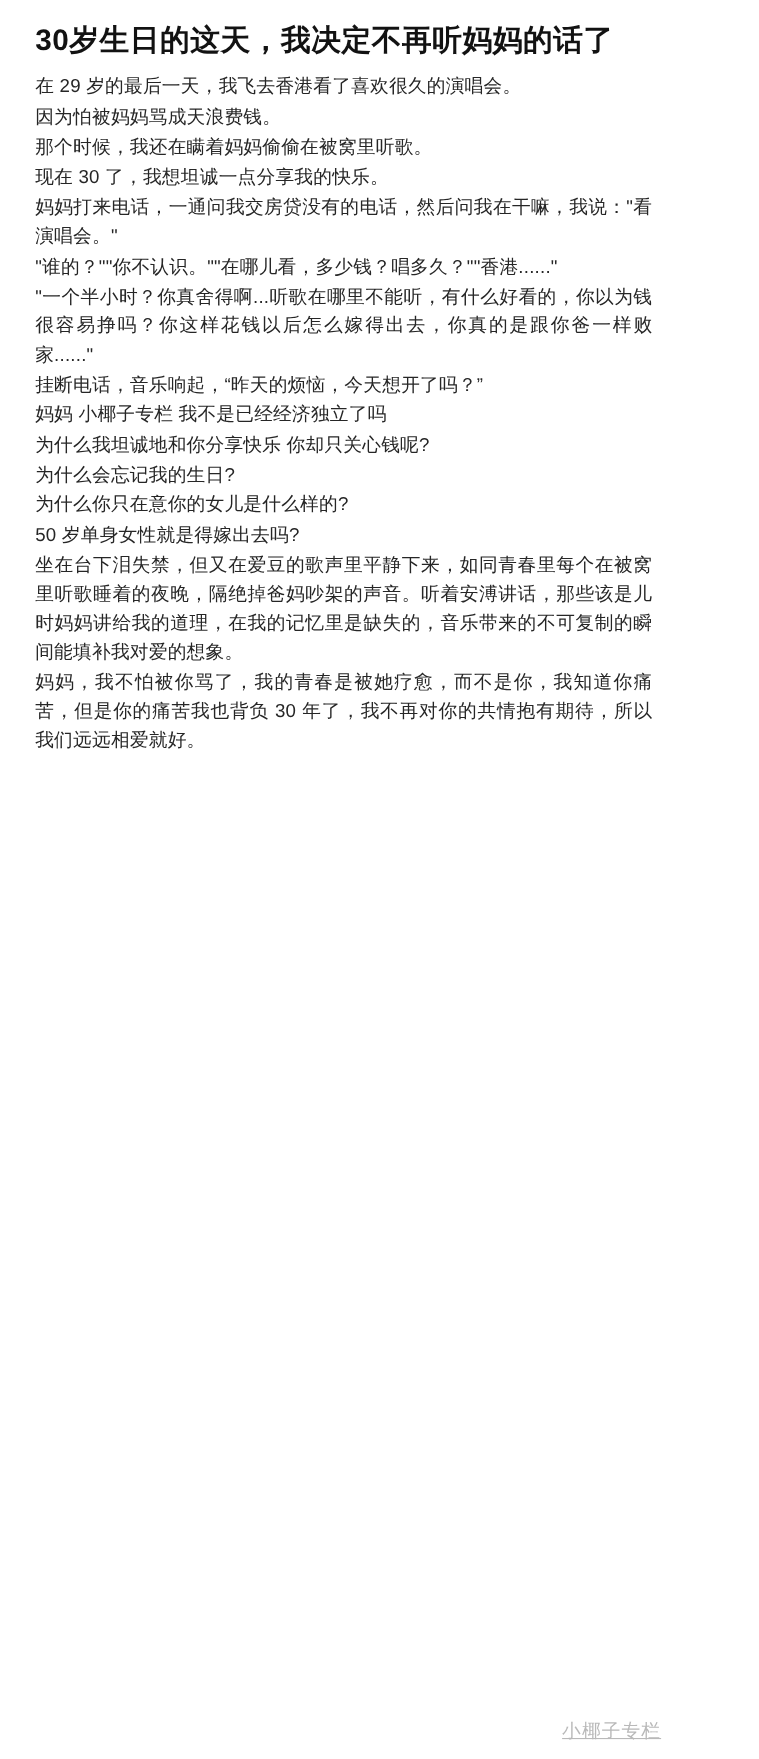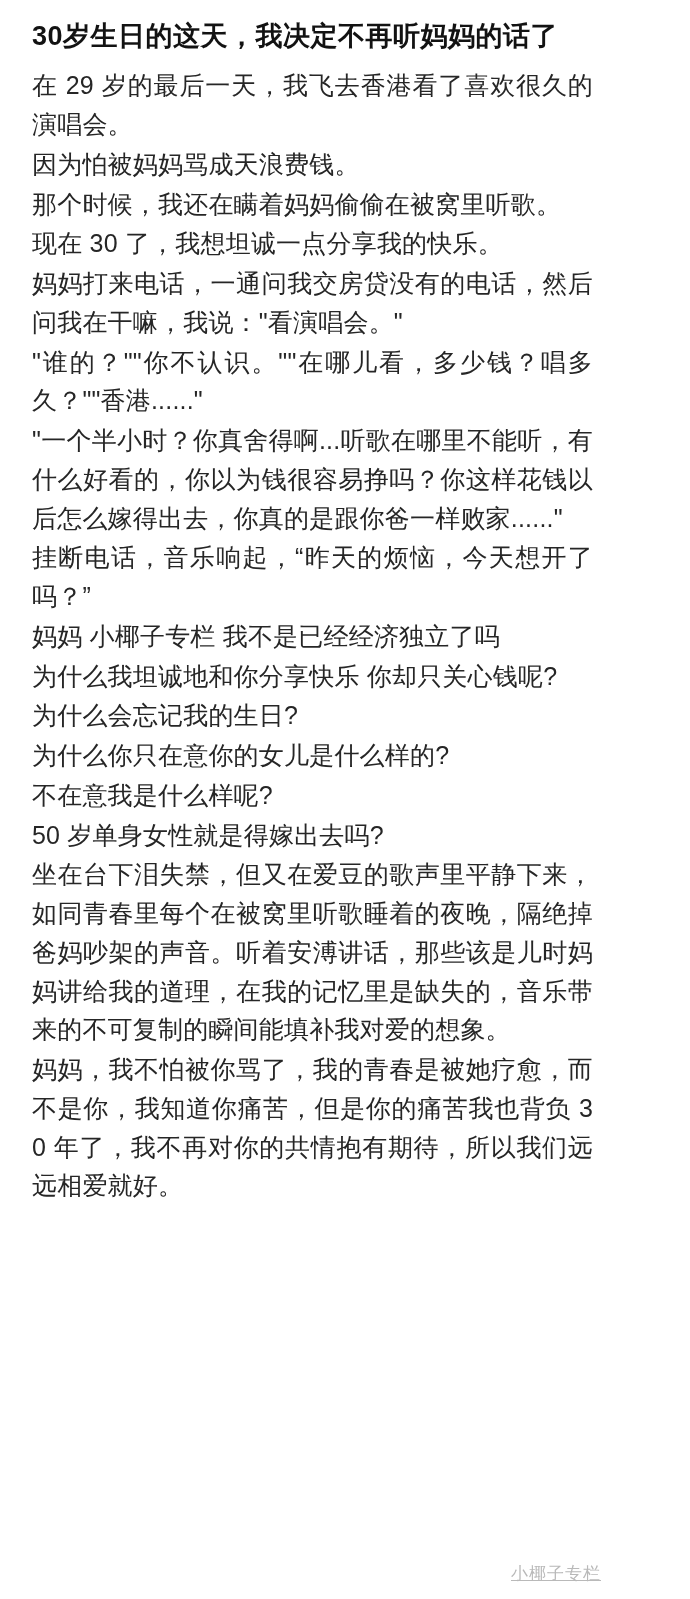--- a/index.html
+++ b/index.html
@@ -26,21 +26,21 @@
   .article-title {
     font-size: 27px;
     font-weight: bold;
     line-height: 1.35;
     letter-spacing: 0.5px;
     color: #121212;
     margin: 0 0 12px 0;
     white-space: nowrap;
   }
   .article-body {
-    font-size: 25px;
+    font-size: 17px;
     line-height: 1.55;
     color: #262626;
     letter-spacing: 0.2px;
   }
   .para {
     margin: 0 0 1px 0;
     text-align: justify;
     text-justify: inter-ideograph;
     word-break: break-all;
   }
@@ -66,19 +66,18 @@
     <p class="para">那个时候，我还在瞒着妈妈偷偷在被窝里听歌。</p>
     <p class="para">现在 30 了，我想坦诚一点分享我的快乐。</p>
     <p class="para">妈妈打来电话，一通问我交房贷没有的电话，然后问我在干嘛，我说："看演唱会。"</p>
     <p class="para">"谁的？""你不认识。""在哪儿看，多少钱？唱多久？""香港......"</p>
     <p class="para">"一个半小时？你真舍得啊...听歌在哪里不能听，有什么好看的，你以为钱很容易挣吗？你这样花钱以后怎么嫁得出去，你真的是跟你爸一样败家......"</p>
     <p class="para">挂断电话，音乐响起，“昨天的烦恼，今天想开了吗？”</p>
     <p class="para">妈妈 小椰子专栏 我不是已经经济独立了吗</p>
     <p class="para">为什么我坦诚地和你分享快乐 你却只关心钱呢?</p>
     <p class="para">为什么会忘记我的生日?</p>
     <p class="para">为什么你只在意你的女儿是什么样的?</p>
-    <p class="para">不在意我是什么样呢?</p>
     <p class="para">50 岁单身女性就是得嫁出去吗?</p>
     <p class="para">坐在台下泪失禁，但又在爱豆的歌声里平静下来，如同青春里每个在被窝里听歌睡着的夜晚，隔绝掉爸妈吵架的声音。听着安溥讲话，那些该是儿时妈妈讲给我的道理，在我的记忆里是缺失的，音乐带来的不可复制的瞬间能填补我对爱的想象。</p>
     <p class="para">妈妈，我不怕被你骂了，我的青春是被她疗愈，而不是你，我知道你痛苦，但是你的痛苦我也背负 30 年了，我不再对你的共情抱有期待，所以我们远远相爱就好。</p>
   </div>
   <div class="watermark">小椰子专栏</div>
 </div>
 
 </body></html>

